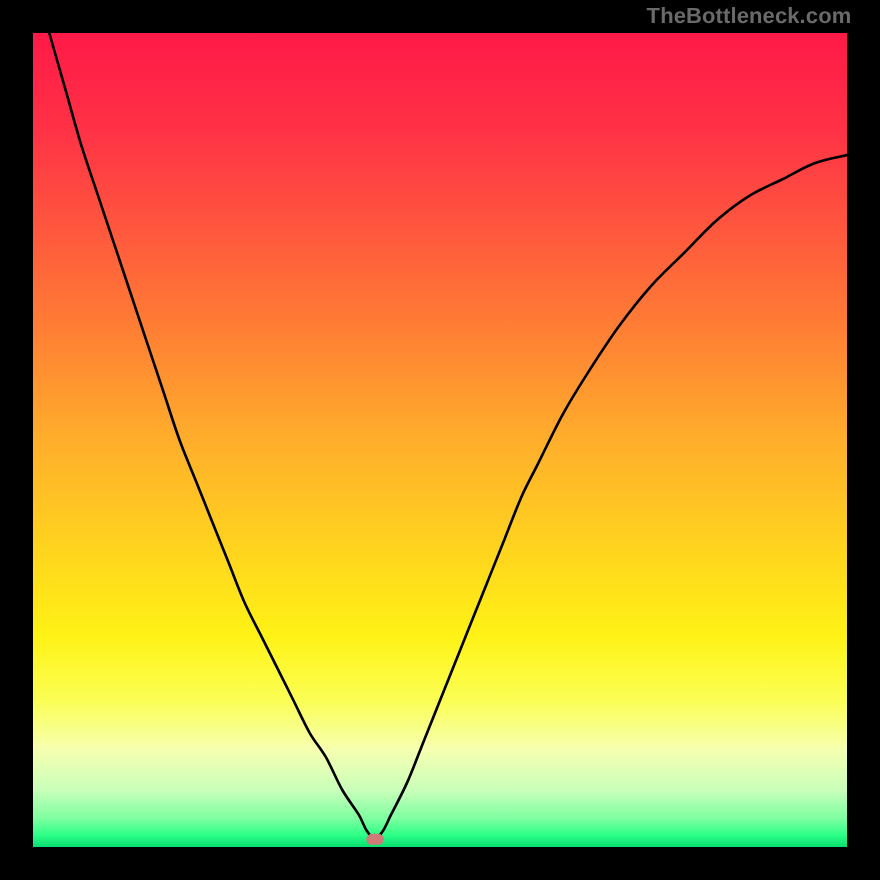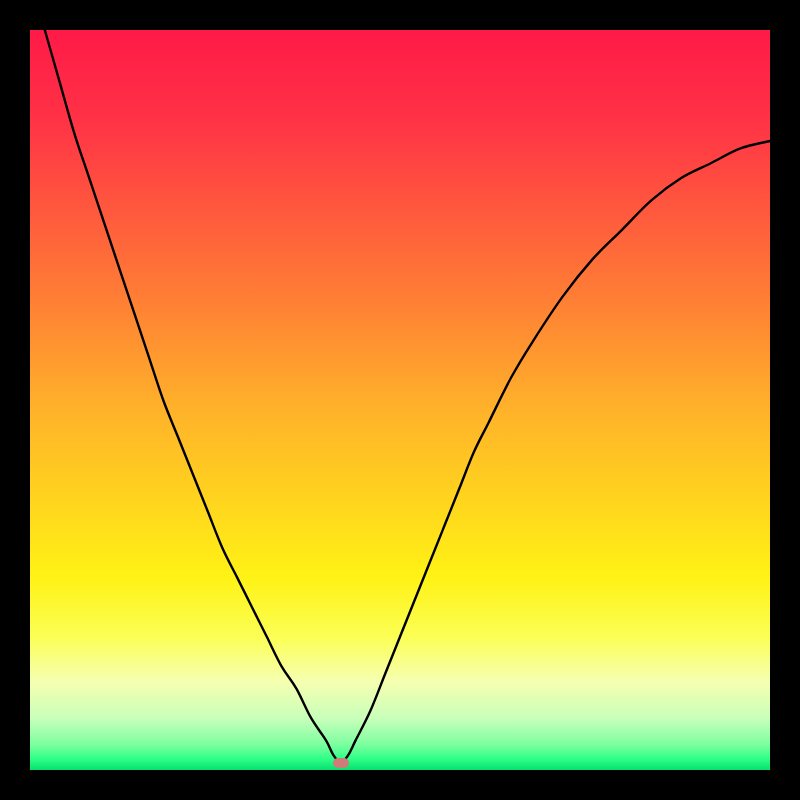--- a/index.html
+++ b/index.html
@@ -47,20 +47,21 @@
     width: 16px;
     height: 10px;
     border-radius: 5px;
     transform: translate(-50%, -50%);
   }
 </style>
 </head>
 <body>
 <div class="frame">
 
+  <div class="watermark">TheBottleneck.com</div>
 
   <div class="inner">
     <svg class="gradient" viewBox="0 0 740 740" preserveAspectRatio="none">
       <defs>
         <linearGradient id="g" x1="0" y1="0" x2="0" y2="1">
             <stop offset="0%" stop-color="#ff1a47"></stop>
             <stop offset="12%" stop-color="#ff3246"></stop>
             <stop offset="25%" stop-color="#ff5a3d"></stop>
             <stop offset="38%" stop-color="#ff8433"></stop>
             <stop offset="50%" stop-color="#ffae2b"></stop>

